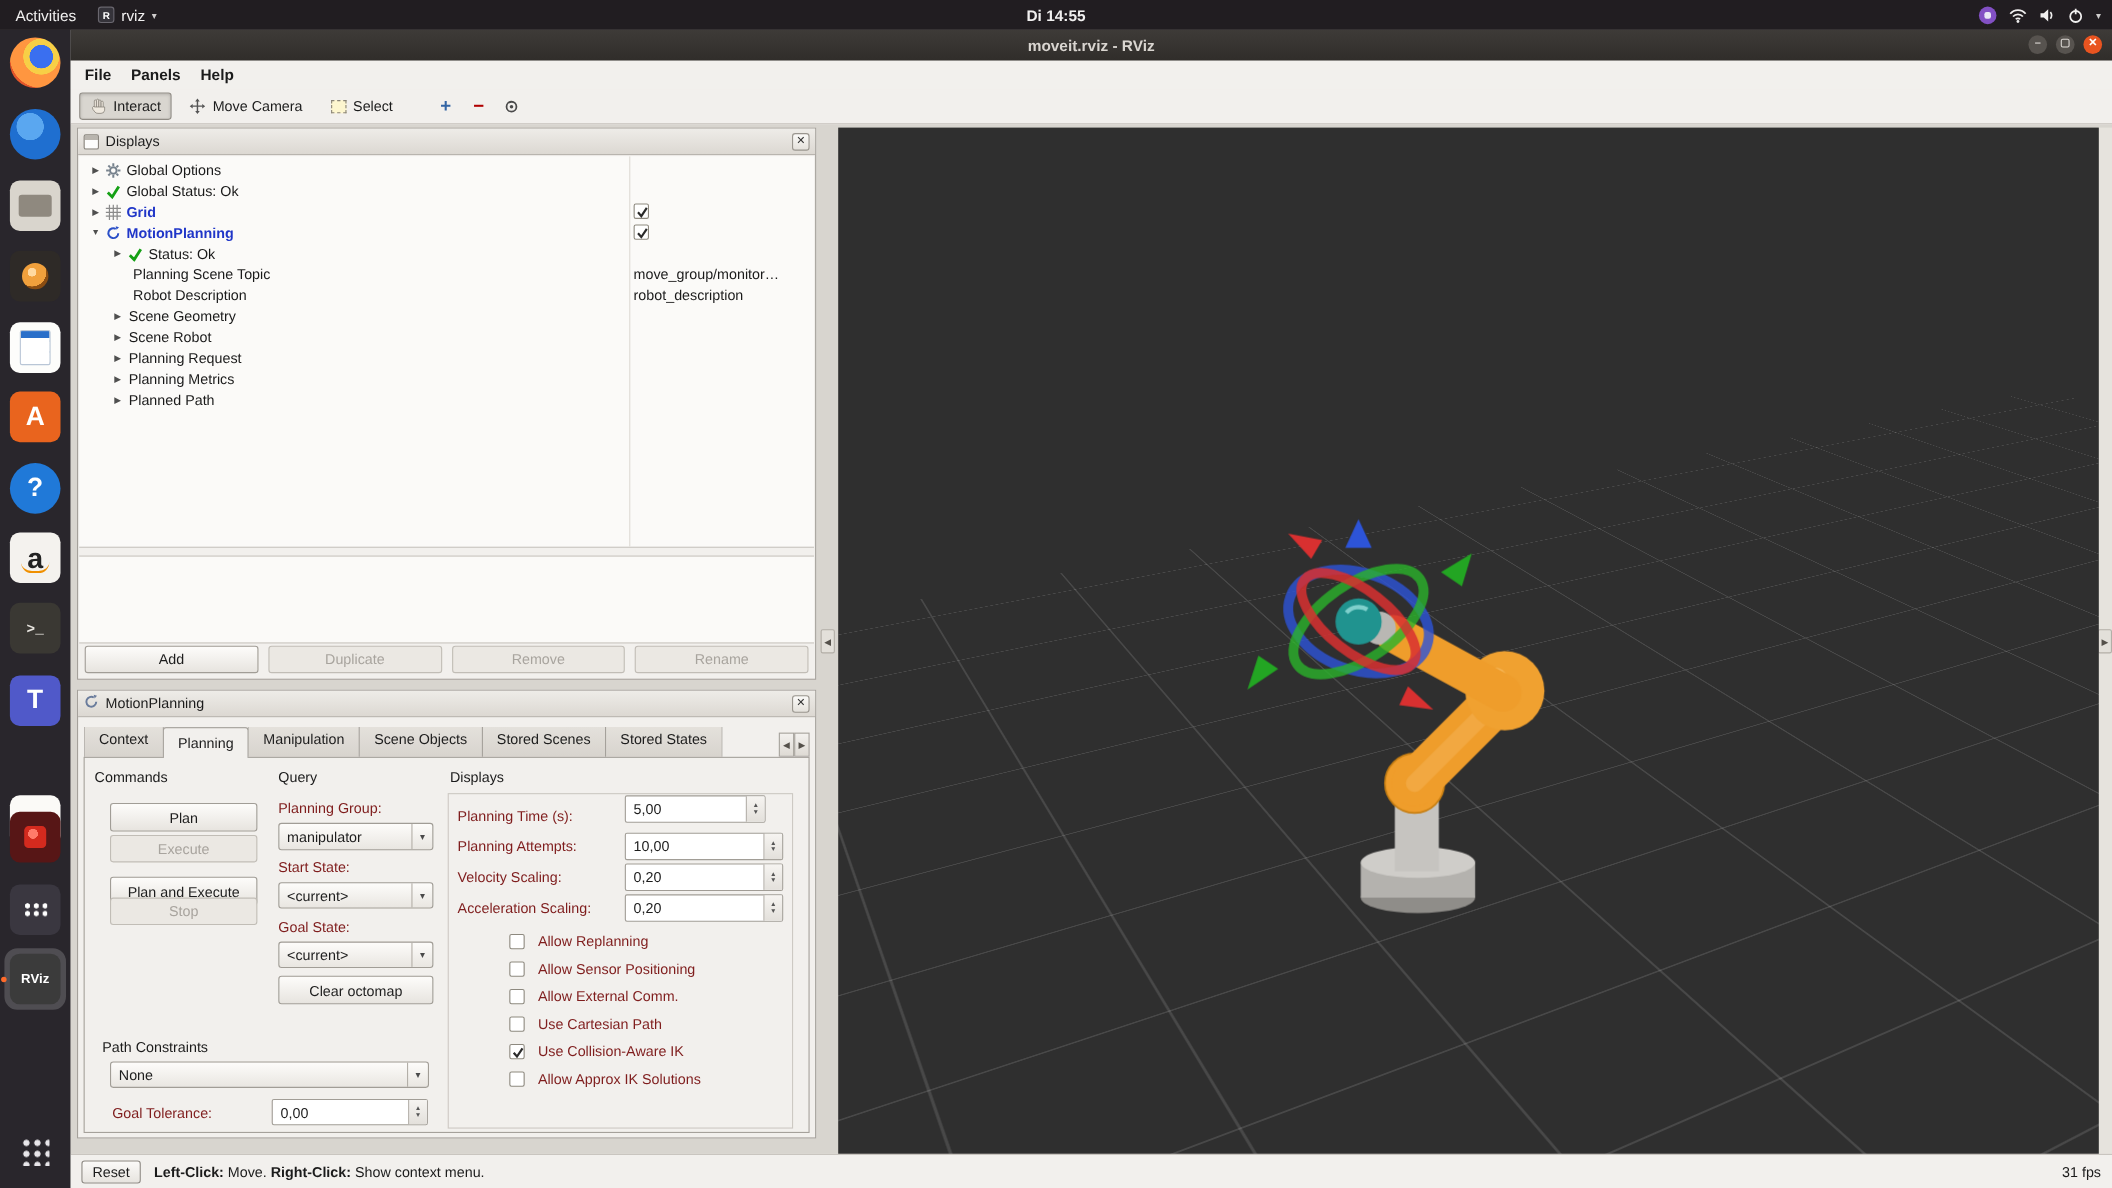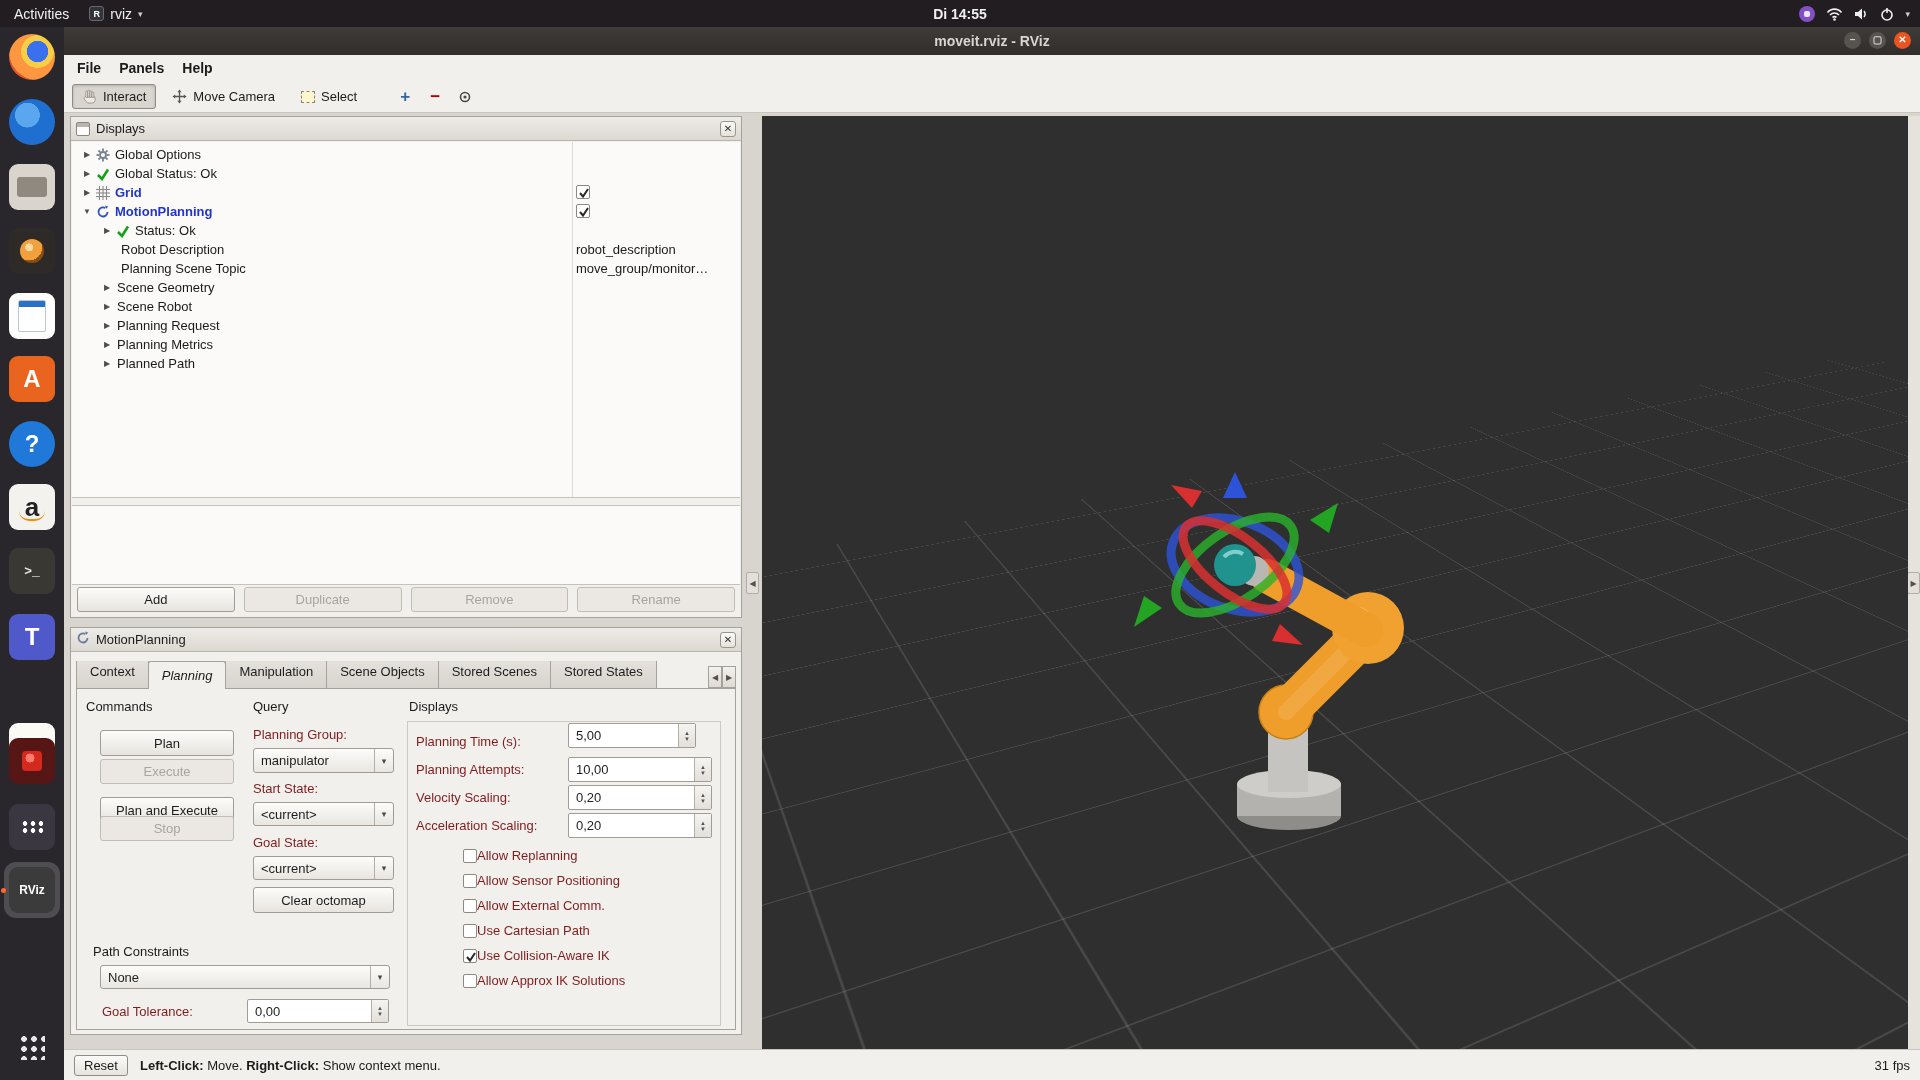--- a/index.html
+++ b/index.html
@@ -93,27 +93,27 @@
   .tval { position:absolute; left:504px; font-size:13px; color:#1a1a1a; white-space:nowrap; }
   .tcheck { position:absolute; left:504px; top:2px; }
   .desc-box { position:absolute; left:1px; right:1px; top:388px; height:80px; background:#fbfaf8; border-top:1px solid #c6c2bc; border-bottom:1px solid #c6c2bc; }
   .disp-btns { position:absolute; left:6px; right:6px; bottom:5px; height:25px; display:flex; gap:9px; }
   .disp-btns .btn { flex:1; }
 
   
   .mp { left:6px; top:514px; width:672px; height:408px; }
   .tabs { position:absolute; top:33px; left:5px; width:628px; height:28px; display:flex; align-items:flex-end; overflow:hidden; }
   .tab { flex:none; height:36px; padding:0 13px; display:flex; align-items:center; font-size:13px; color:#1d1d1d; background:linear-gradient(#e7e4df,#d7d3cd); border:1px solid #a5a19b; border-bottom:none; border-radius:3px 3px 0 0; margin-right:-1px; }
-  .tab.active { height:28px; background:#f2f0ed; position:relative; z-index:3;font-style:italic; }
+  .tab.active { height:28px; background:#f2f0ed; position:relative; z-index:3; }
   .tabscroll { position:absolute; right:5px; top:38px; display:flex; }
   .tabscroll .tsb { width:14px; height:22px; border:1px solid #a5a19b; background:linear-gradient(#f3f1ee,#dedad4); font-size:8px; color:#55514b; display:flex; align-items:center; justify-content:center; }
   .tabpage { position:absolute; left:5px; right:5px; top:60px; bottom:4px; background:#f2f0ed; border:1px solid #a5a19b; }
   .sec-h { font-size:13px; color:#1b1b1b; white-space:nowrap; }
   .opt-box { position:absolute; left:330px; top:32px; width:314px; height:305px; border:1px solid #cdc9c3; }
-  .cb-row { position:absolute; display:flex; align-items:center; gap:0;padding-left:45px; }
+  .cb-row { position:absolute; display:flex; align-items:center; gap:12px;padding-left:45px; }
 
   
   .statusbar { position:absolute; left:0; right:0; bottom:0; height:31px; background:#f2f0ed; border-top:1px solid #c9c5bf; display:flex; align-items:center; padding:0 10px; gap:12px; font-size:13px; color:#1b1b1b; }
   .reset-btn { border:1px solid #8f8b85; background:linear-gradient(#fbfaf8,#e7e4df); padding:2px 9px; border-radius:3px; font-size:13px; }
   .fps { margin-left:auto; font-size:13px; }
 
   
   .viewport { position:absolute; left:698px; top:3px; width:1146px; height:933px; background:#2f2f2f; overflow:hidden; }
   .gridplane { position:absolute; left:-60%; top:-55%; width:260%; height:300%;
     background-image:
@@ -319,27 +319,27 @@
             <span class="ticon">
                 <svg width="14" height="14">
                   <polyline points="2,8 6,12 12,2.5" stroke="#15a015" stroke-width="2.6" fill="none"></polyline>
                 </svg>
               </span>
             <span class="tlabel">Status: Ok</span>
           </div>
 
 
           <div class="trow" style="padding-left:46px">
+            <span class="tlabel">Planning Scene Topic</span>
+            <span class="tval">move_group/monitor…</span>
+          </div>
+
+          <div class="trow" style="padding-left:46px">
             <span class="tlabel">Robot Description</span>
             <span class="tval">robot_description</span>
-          </div>
-
-          <div class="trow" style="padding-left:46px">
-            <span class="tlabel">Planning Scene Topic</span>
-            <span class="tval">move_group/monitor…</span>
           </div>
 
           <div class="trow" style="padding-left:28px">
             <span class="exp">▶</span>
             <span class="tlabel">Scene Geometry</span>
           </div>
           <div class="trow" style="padding-left:28px">
             <span class="exp">▶</span>
             <span class="tlabel">Scene Robot</span>
           </div>

